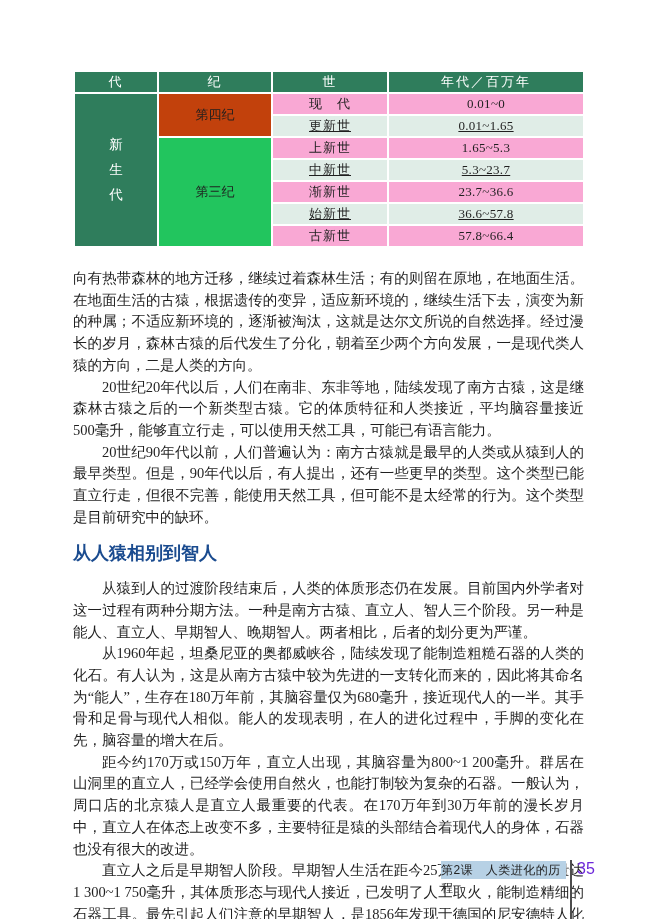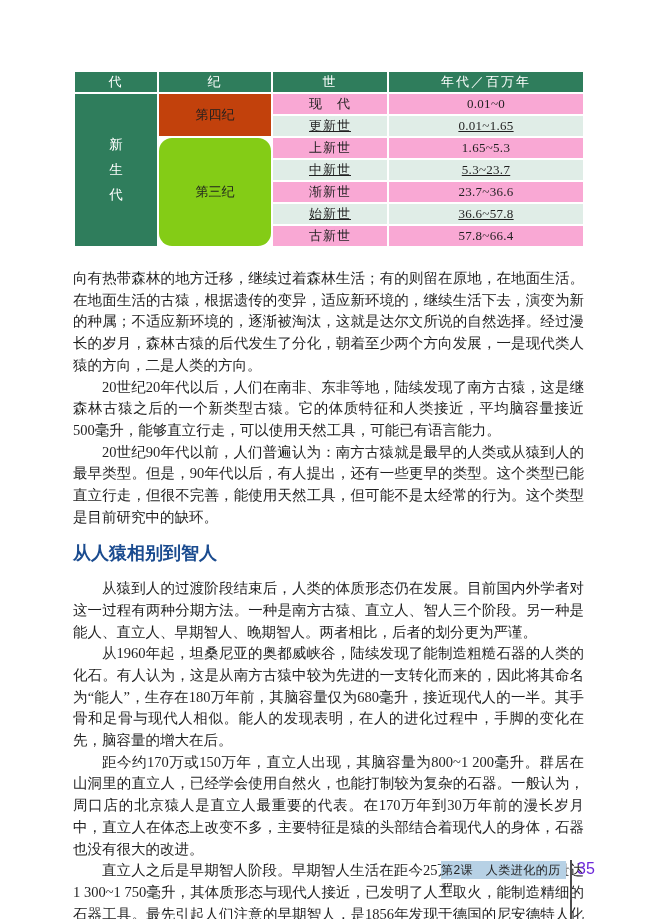--- a/index.html
+++ b/index.html
@@ -43,21 +43,21 @@
     color: #ffffff;
   }
   td.era .era-stack {
     display: flex;
     flex-direction: column;
     align-items: center;
     gap: 7px;
     font-size: 13.5px;
   }
   td.period-q { background: #c2410c; }
-  td.period-t { background: #84cc16; border-radius: 13px; }
+  td.period-t { background: #22c55e; }
   td.row-med   { background: #f9a8d4; }
   td.row-light { background: #e0ede7; text-decoration: underline; }
   td.epoch { letter-spacing: 1px; }
   td.age { letter-spacing: 0.3px; }
 
   
   .content {
     position: absolute;
     left: 73px;
     top: 256px;

